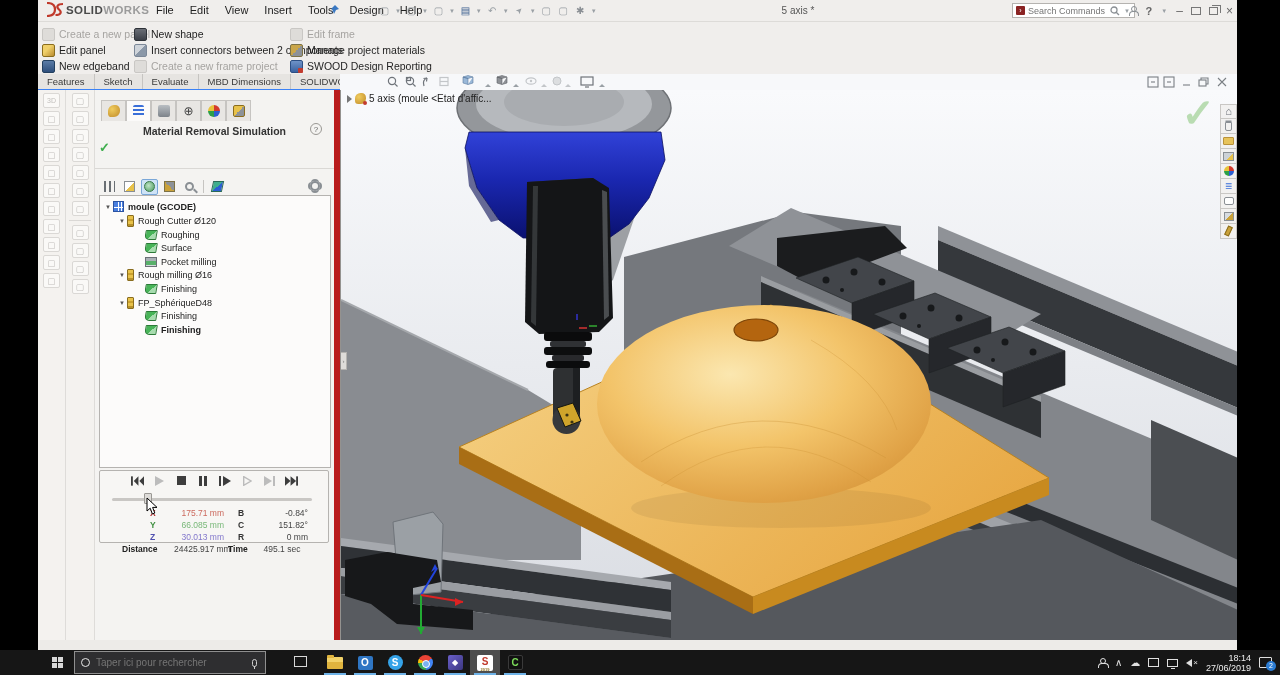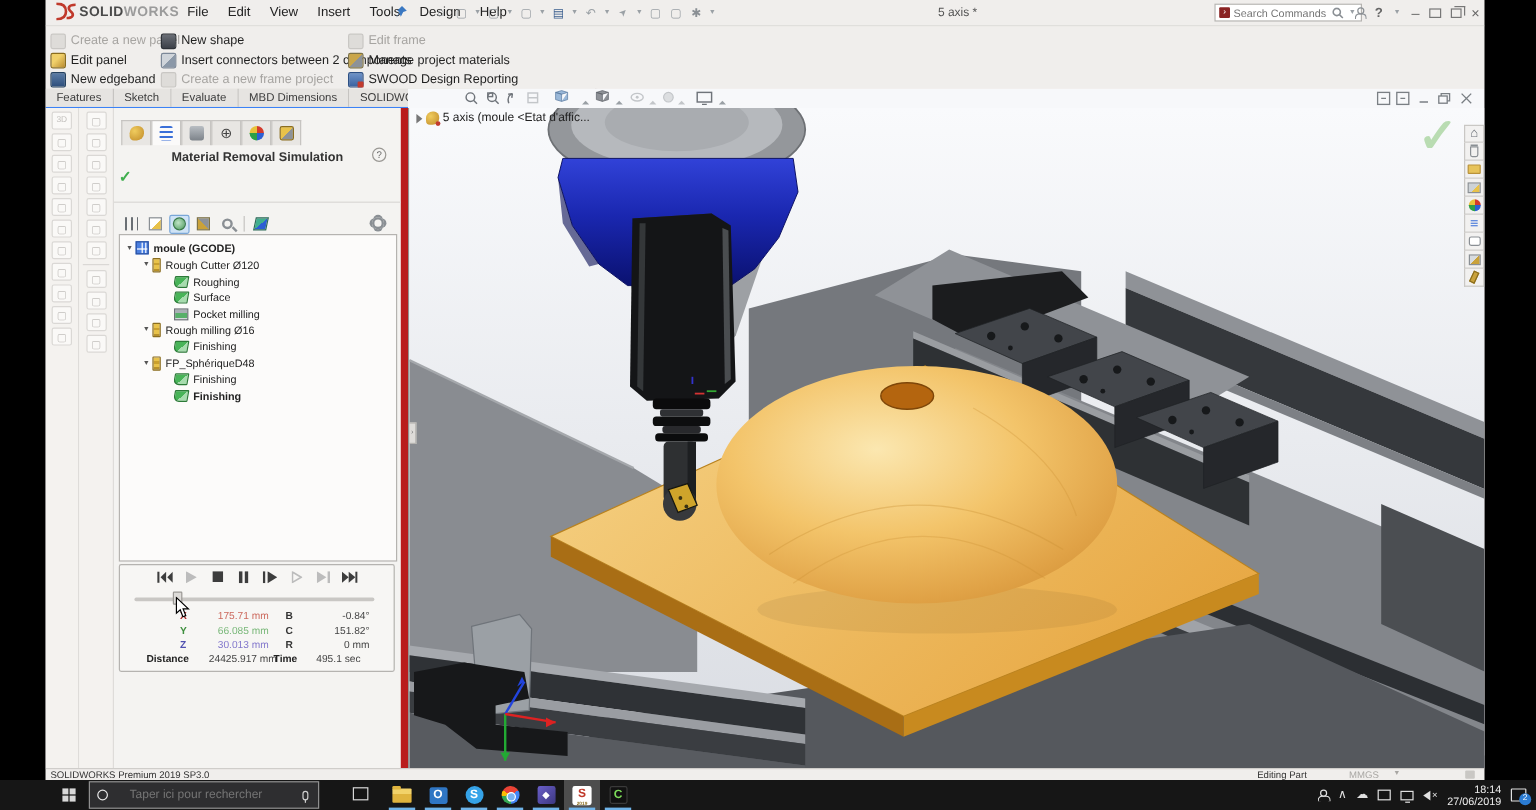--- a/index.html
+++ b/index.html
@@ -114,21 +114,21 @@
   .ti{display:inline-block;margin:0 4px 0 1px;flex:none}
   .ti-gcode{width:11px;height:11px;background:
       linear-gradient(#fff,#fff) 3.5px 0/1px 100% no-repeat,
       linear-gradient(#fff,#fff) 7px 0/1px 100% no-repeat,
       linear-gradient(#fff,#fff) 0 5px/100% 1px no-repeat,#4a7fe0;border:1px solid #2b52a0}
   .ti-tool{width:7px;height:12px;background:linear-gradient(180deg,#e8c24a 0 3px,#caa02e 3px 5px,#e8c24a 5px 8px,#b8912a 8px);border:1px solid #8a6d1e;border-radius:1px}
   .ti-surf{width:12px;height:10px;background:linear-gradient(135deg,#48b458 55%,#a7dcae 55%);border:1px solid #2c7a38;border-radius:1px 1px 1px 5px;transform:skewX(-10deg)}
   .ti-pocket{width:12px;height:10px;background:linear-gradient(180deg,#aab0b6 0 3px,#58b06a 3px 7px,#d4d8dc 7px);border:1px solid #6b7076}
   .bold{font-weight:bold}
 
-  .play-box{position:absolute;left:4px;top:380px;width:230px;height:90px;background:#f7f6f4;border:1px solid #b5b3b0;border-radius:2px}
+  .play-box{position:absolute;left:4px;top:380px;width:230px;height:73px;background:#f7f6f4;border:1px solid #b5b3b0;border-radius:2px}
   .pb-controls{position:absolute;left:0;right:0;top:4px;display:flex;justify-content:center;gap:9px}
   .pbtn{width:13px;height:11px;display:flex;align-items:center;justify-content:center}
   .pbtn.on{color:#3d3d3d}.pbtn.off{color:#bcbcbc}
   .pb-track{position:absolute;left:12px;right:16px;top:27px;height:3px;background:#c9c7c4;border-radius:2px}
   .pb-thumb{position:absolute;left:44px;top:22px;width:8px;height:11px;background:#dddbd8;border:1px solid #9a9894;border-radius:1px}
   .cursor{position:absolute;left:46px;top:26px;width:13px;height:19px;z-index:5}
   .ro-row{position:absolute;left:0;right:0;height:11px;font-size:8.5px}
   .ro-row span{position:absolute;white-space:nowrap}
   .l1{left:50px;width:14px;font-weight:bold}
   .v1{left:62px;width:62px;text-align:right}
@@ -175,21 +175,21 @@
   .sb-units{position:absolute;right:88px;top:0;line-height:9px;color:#a8a6a3}
   .sb-caret{position:absolute;right:70px;top:0;font-size:6px;color:#a8a6a3;line-height:9px}
   .sb-ic{position:absolute;right:8px;top:1px;width:8px;height:7px;background:#c9c7c4;border-radius:1px}
 
   
   .taskbar{position:absolute;left:0;top:650px;width:1280px;height:25px;background:#161616}
   .tk-start{position:absolute;left:44px;top:0;width:28px;height:25px;display:flex;align-items:center;justify-content:center}
   .win-logo{width:12px;height:12px;display:grid;grid-template-columns:5px 5px;grid-template-rows:5px 5px;gap:1px}
   .win-logo div{background:#d8d8d8}
   .tk-search{position:absolute;left:74px;top:1px;width:192px;height:23px;background:#2e2e30;border:1px solid #8f8f8f;
-             display:flex;align-items:center;padding:0 6px;gap:18px}
+             display:flex;align-items:center;padding:0 6px;gap:6px}
   .tks-ring{width:9px;height:9px;border:1.5px solid #e8e8e8;border-radius:50%;flex:none}
   .tk-search input{background:transparent;border:none;outline:none;color:#cfcfcf;font-size:10px;flex:1;min-width:0;font-family:"Liberation Sans",sans-serif}
   .tks-mic{width:5px;height:8px;border:1px solid #cfcfcf;border-radius:3px;position:relative;flex:none;margin-right:2px}
   .tks-mic::after{content:"";position:absolute;left:1px;bottom:-3px;width:1px;height:3px;background:#cfcfcf}
   .tk-taskview{position:absolute;left:294px;top:6px;width:13px;height:11px;border:1px solid #d8d8d8;background:transparent}
   .tk-app{position:absolute;top:0;width:30px;height:25px;display:flex;align-items:center;justify-content:center}
   .tk-app.active{background:#4d4d4d}
   .tk-app .ul{position:absolute;left:4px;bottom:0;width:22px;height:2px;background:#6fb3e8}
   .ic-expl{width:16px;height:12px;background:linear-gradient(180deg,#f2d269 40%,#e0b43e 40%);border-radius:1px;position:relative}
   .ic-expl::before{content:"";position:absolute;left:0;top:-2px;width:7px;height:3px;background:#e0b43e;border-radius:1px 1px 0 0}
@@ -755,27 +755,20 @@
             <span class="rtg g-tool1"></span>
           </div>
         <div class="rt-cell">
             <span class="rtg g-tool2"></span>
           </div>
       </div>
 
       <div class="flyout">›</div>
     </div>
 
-    <div class="statusbar">
-      <span class="sb-prod">SOLIDWORKS Premium 2019 SP3.0</span>
-      <span class="sb-mode">Editing Part</span>
-      <span class="sb-units">MMGS</span>
-      <span class="sb-caret">▼</span>
-      <span class="sb-ic"></span>
-    </div>
   </div>
 
   <div class="taskbar">
     <div class="tk-start">
       <div class="win-logo">
           <div></div>
           <div></div>
           <div></div>
           <div></div>
         </div>

